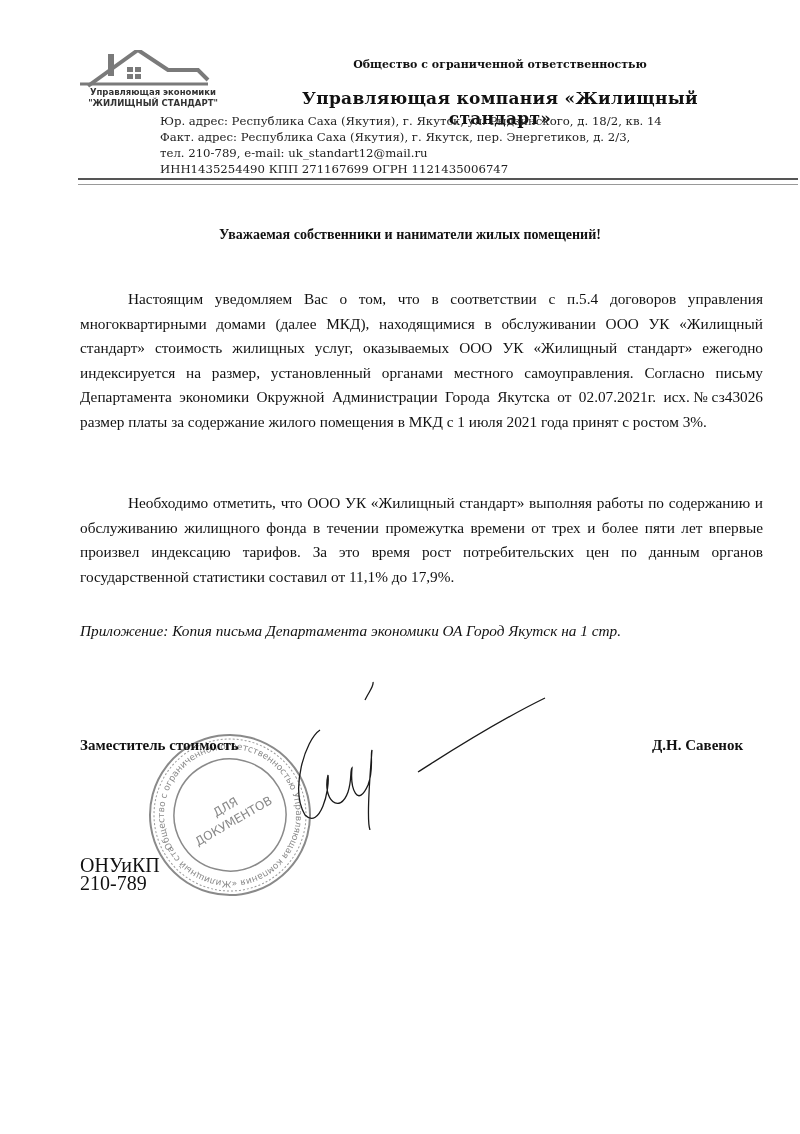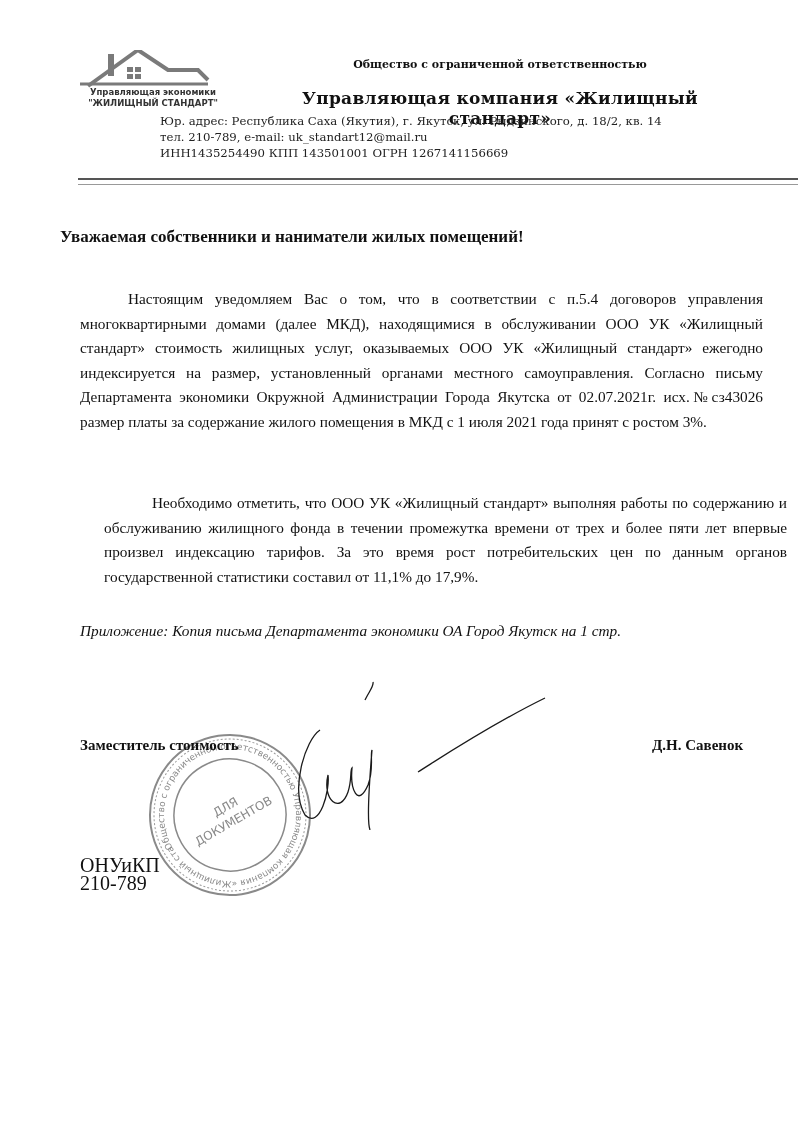--- a/index.html
+++ b/index.html
@@ -15,26 +15,26 @@
   .org-line1 { left: 250px; top: 58px; width: 500px; text-align: center;
                font-family: "DejaVu Serif", serif; font-weight: bold; font-size: 11px; }
   .org-line2 { left: 255px; top: 88px; width: 490px; text-align: center;
                font-family: "DejaVu Serif", serif; font-weight: bold; font-size: 17px; letter-spacing: 0.3px; }
   .addr { left: 160px; top: 113px; width: 545px; text-align: left;
           font-family: "DejaVu Serif", serif; font-size: 11.7px; line-height: 16px; color: #222; }
   .hr-top { left: 78px; top: 178px; width: 720px; height: 4px;
             border-top: 2px solid #555; border-bottom: 1px solid #999; }
 
   
-  .greeting { left: 60px; top: 227px; width: 700px; text-align: left;
-              font-weight: bold; font-size: 17px; }
+  .greeting { left: 60px; top: 227px; width: 700px; text-align: center;
+              font-weight: bold; font-size: 14px; }
   .para { left: 80px; width: 683px; font-size: 15.3px; line-height: 24.6px;
           text-align: justify; text-indent: 48px; }
   .p1 { top: 287px; }
-  .p2 { top: 491px; margin-left: 24px; }
+  .p2 { top: 491px; }
   .appendix { left: 80px; top: 622px; width: 683px; font-style: italic; font-size: 15.3px; }
 
   
   .sig-title { left: 80px; top: 737px; font-weight: bold; font-size: 15px; }
   .sig-name { left: 652px; top: 737px; font-weight: bold; font-size: 15px; }
   .sig-ink { left: 270px; top: 680px; width: 280px; height: 150px; }
   .stamp { left: 145px; top: 730px; width: 170px; height: 170px; }
   .executor { left: 80px; top: 856px; font-size: 20px; line-height: 18px; }
 </style>
 </head>
@@ -55,22 +55,23 @@
 <div class="abs logo-text">
   <div>Управляющая экономики</div>
   <div>"ЖИЛИЩНЫЙ СТАНДАРТ"</div>
 </div>
 
 <div class="abs org-line1">Общество с ограниченной ответственностью</div>
 <div class="abs org-line2">Управляющая компания «Жилищный стандарт»</div>
 
 <div class="abs addr">
   <div>Юр. адрес: Республика Саха (Якутия), г. Якутск, ул. Рыдзинского, д. 18/2, кв. 14</div>
+  <div>Факт. адрес: Республика Саха (Якутия), г. Якутск, пер. Энергетиков, д. 2/3,</div>
   <div>тел. 210-789, e-mail: uk_standart12@mail.ru</div>
-  <div>ИНН1435254490 КПП 143501001 ОГРН 1267141156669</div>
+  <div>ИНН1435254490 КПП 271167699 ОГРН 1121435006747</div>
 </div>
 <div class="abs hr-top"></div>
 
 <div class="abs greeting">Уважаемая собственники и наниматели жилых помещений!</div>
 <div class="abs para p1">Настоящим уведомляем Вас о том, что в соответствии с п.5.4 договоров управления многоквартирными домами (далее МКД), находящимися в обслуживании ООО УК «Жилищный стандарт» стоимость жилищных услуг, оказываемых ООО УК «Жилищный стандарт» ежегодно индексируется на размер, установленный органами местного самоуправления. Согласно письму Департамента экономики Окружной Администрации Города Якутска от 02.07.2021г. исх.№сз43026 размер платы за содержание жилого помещения в МКД с 1 июля 2021 года принят с ростом 3%.</div>
 <div class="abs para p2">Необходимо отметить, что ООО УК «Жилищный стандарт» выполняя работы по содержанию и обслуживанию жилищного фонда в течении промежутка времени от трех и более пяти лет впервые произвел индексацию тарифов. За это время рост потребительских цен по данным органов государственной статистики составил от 11,1% до 17,9%.</div>
 <div class="abs appendix">Приложение: Копия письма Департамента экономики ОА Город Якутск на 1 стр.</div>
 
 <svg class="abs stamp" viewBox="0 0 170 170">
   <defs>

